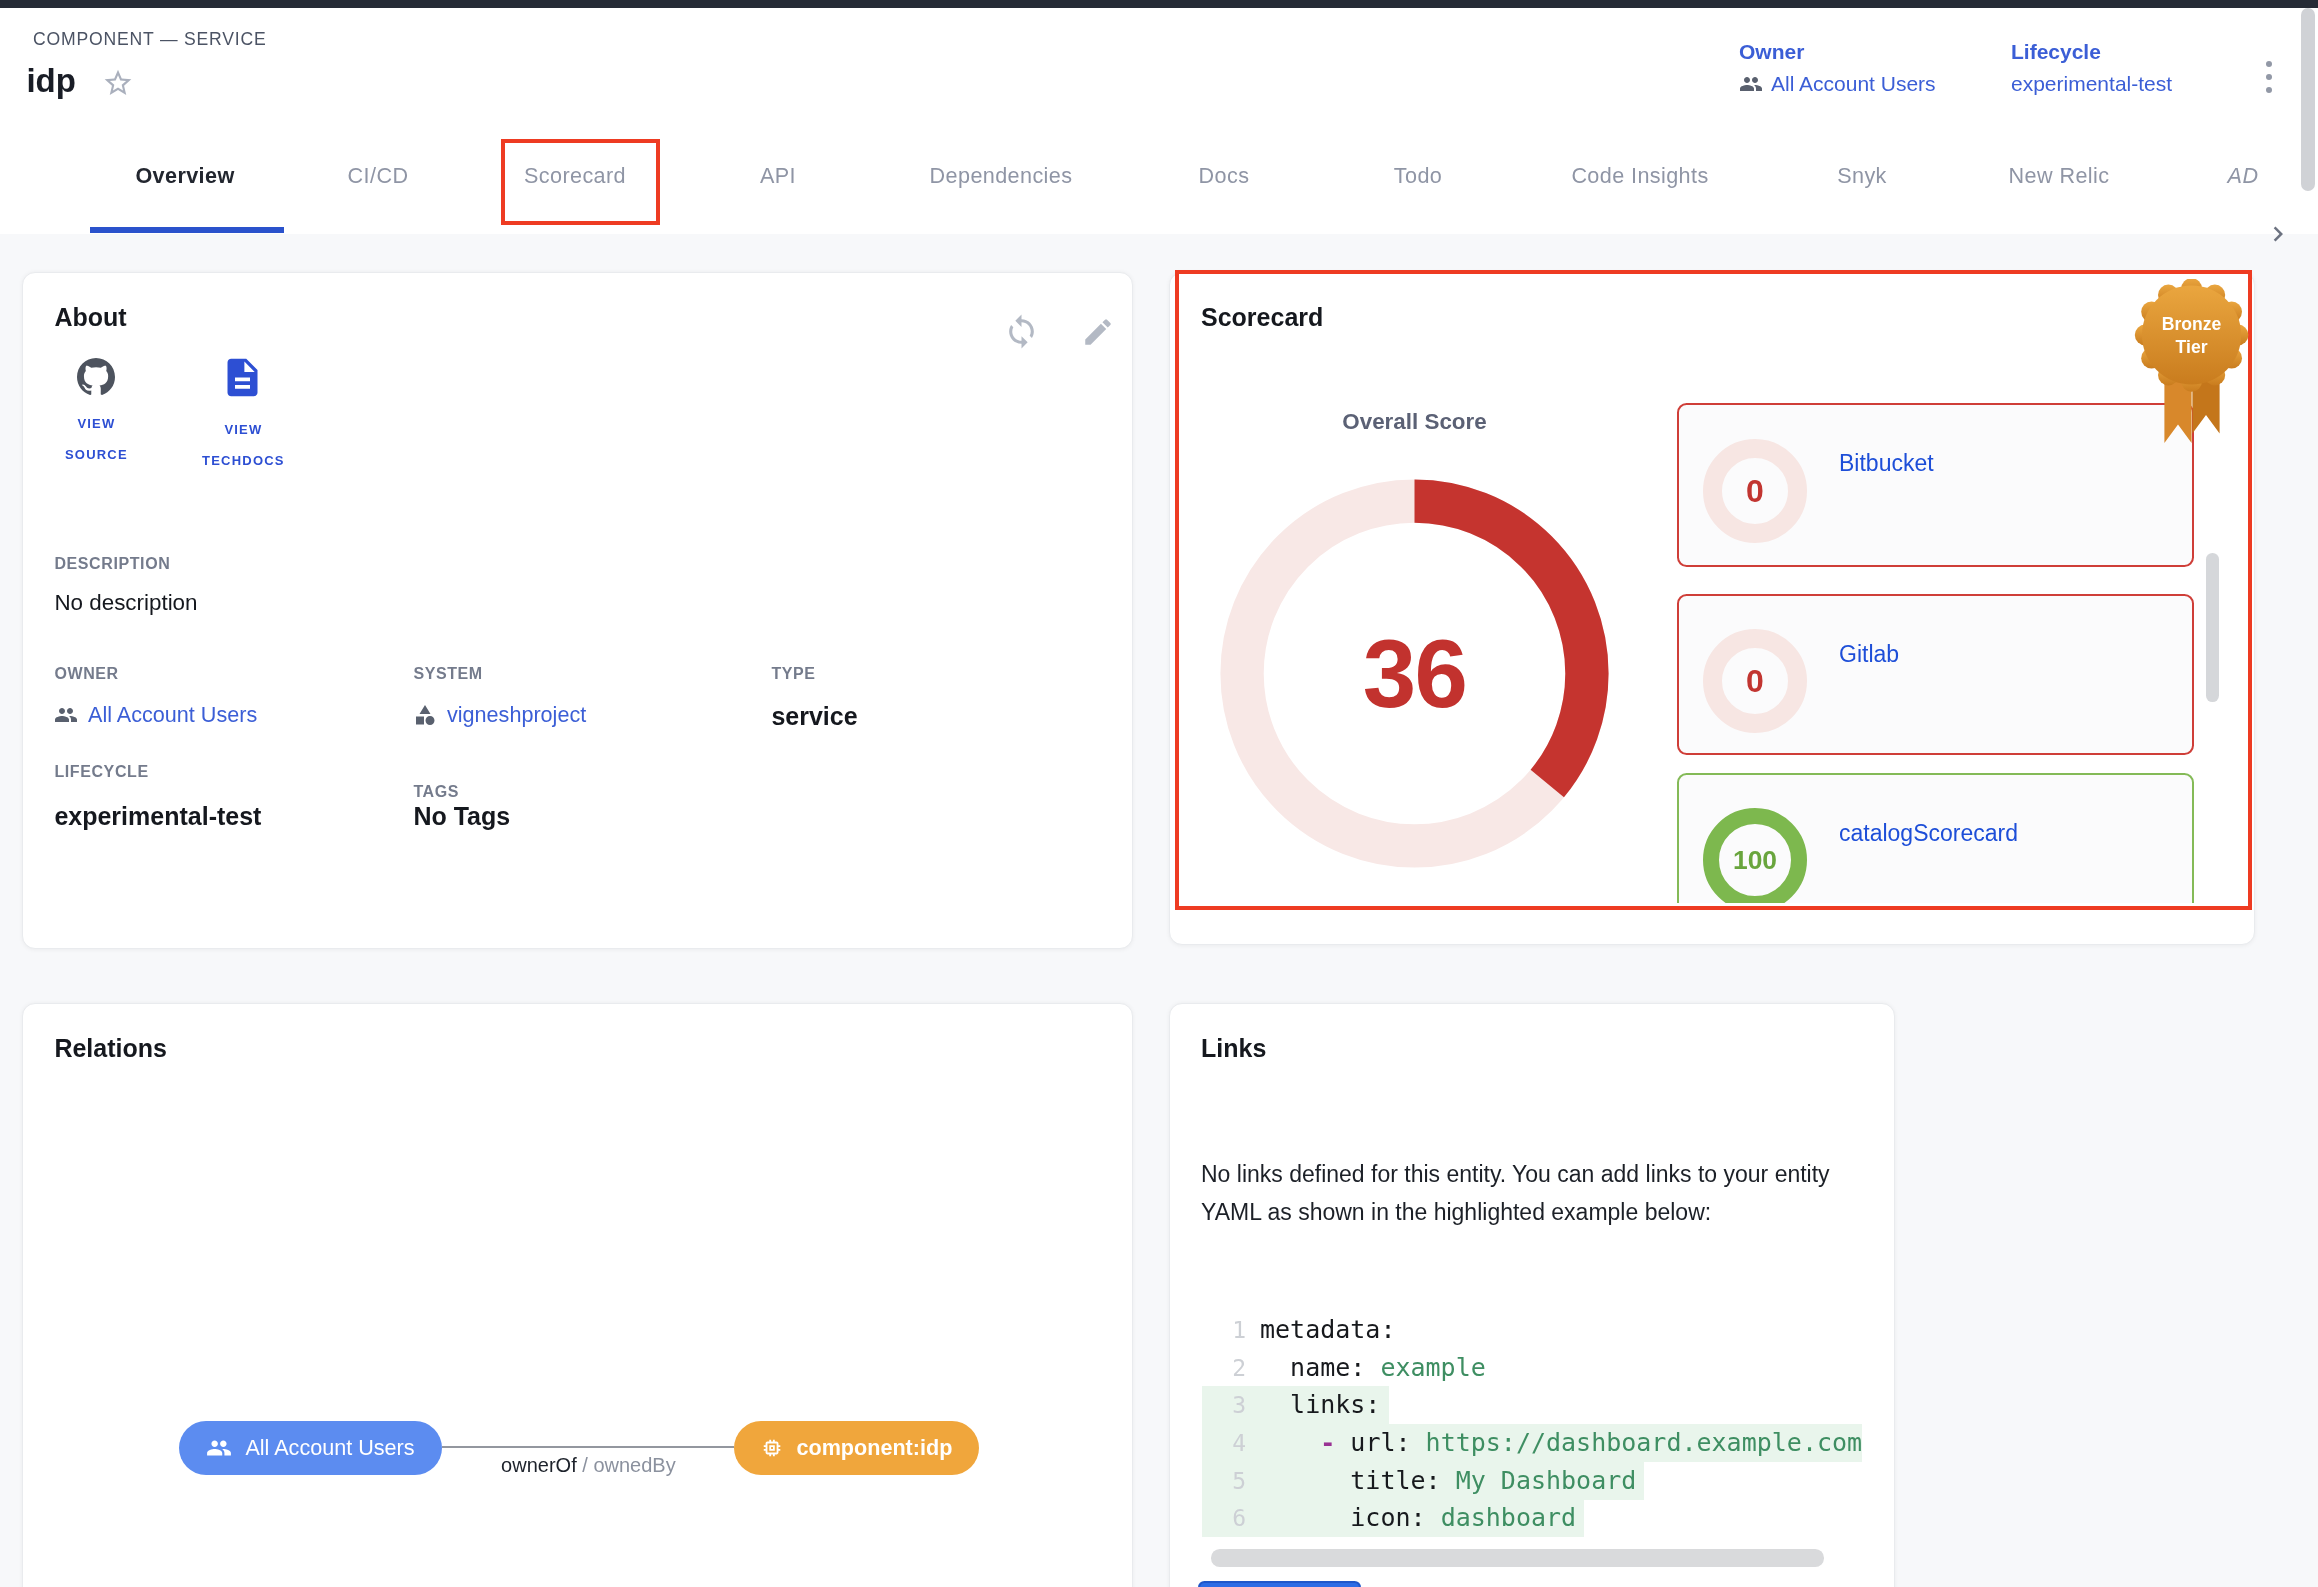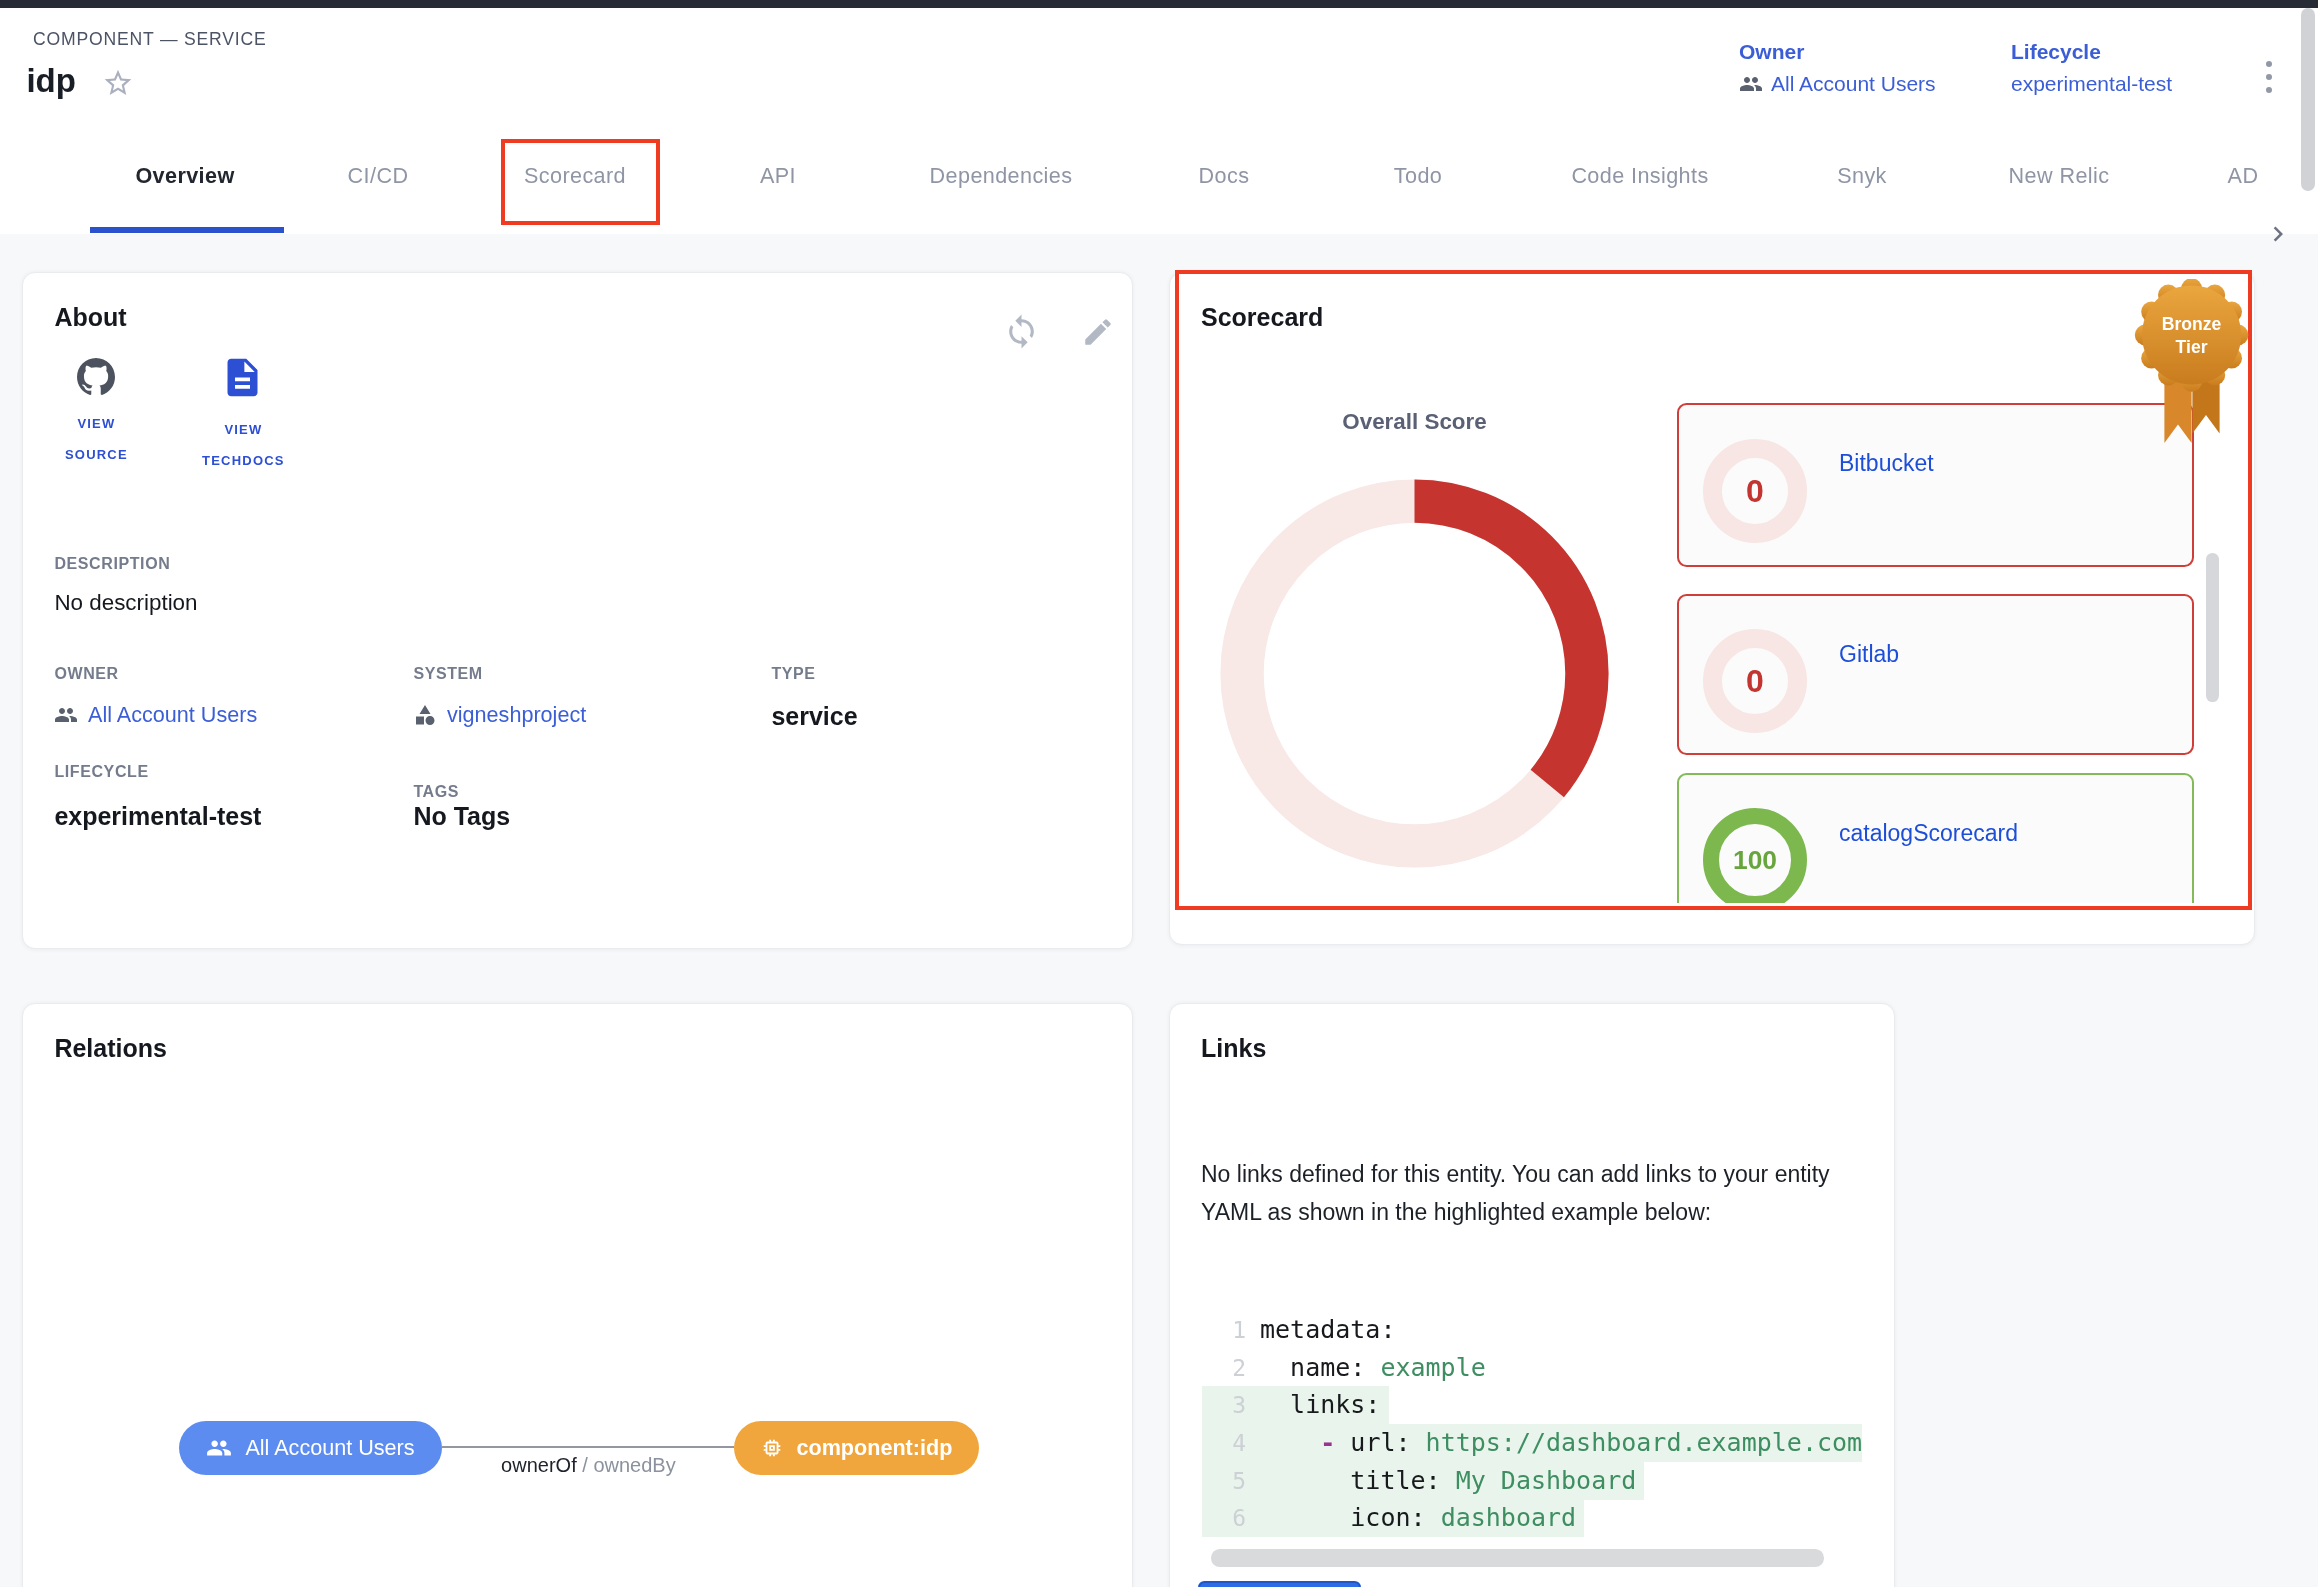--- a/index.html
+++ b/index.html
@@ -136,21 +136,21 @@
         <div class="tab active" style="left: 185px;">Overview</div>
         <div class="tab" style="left: 378px;">CI/CD</div>
         <div class="tab" style="left: 575px;">Scorecard</div>
         <div class="tab" style="left: 778px;">API</div>
         <div class="tab" style="left: 1001px;">Dependencies</div>
         <div class="tab" style="left: 1224px;">Docs</div>
         <div class="tab" style="left: 1418px;">Todo</div>
         <div class="tab" style="left: 1640px;">Code Insights</div>
         <div class="tab" style="left: 1862px;">Snyk</div>
         <div class="tab" style="left: 2059px;">New Relic</div>
-        <div class="tab" style="left: 2243px;">AD</div>
+        <div class="tab" style="left: 2243px; font-style: italic;">AD</div>
       </div>
     <div class="abs" id="tab-underline"></div>
     <div class="abs" id="tab-annotation"></div>
     <svg class="abs" id="tabs-chevron" viewBox="0 0 24 24" fill="currentColor">
       <path d="M10 6L8.59 7.41 13.17 12l-4.58 4.59L10 18l6-6z"></path>
     </svg>
   </div>
 
   <div class="card" id="about-card">
     <div class="card-title">About</div>
@@ -207,20 +207,21 @@
 
   <div class="card" id="scorecard-card">
     <div class="card-title">Scorecard</div>
 
     <div class="abs" id="overall-label">Overall Score</div>
 
     <svg class="abs" id="donut-box" viewBox="0 0 500 500">
       <circle cx="250" cy="250" r="215" fill="none" stroke="#f8e8e6" stroke-width="54"></circle>
       <circle id="donut-arc" cx="250" cy="250" r="215" fill="none" stroke="#c5342f" stroke-width="54" transform="rotate(-90 250 250)" stroke-dasharray="486.3 874.6"></circle>
     </svg>
+    <div class="abs" id="overall-score">36</div>
 
     <div class="abs" id="score-list">
         <div class="score-item red" style="top: 0px; height: 160px;">
           <div class="score-ring" style="top: 34px;">
             <span class="score-num">0</span>
           </div>
           <div class="score-name">Bitbucket</div>
         </div>
         <div class="score-item red" style="top: 191px; height: 157px;">
           <div class="score-ring" style="top: 33px;">

